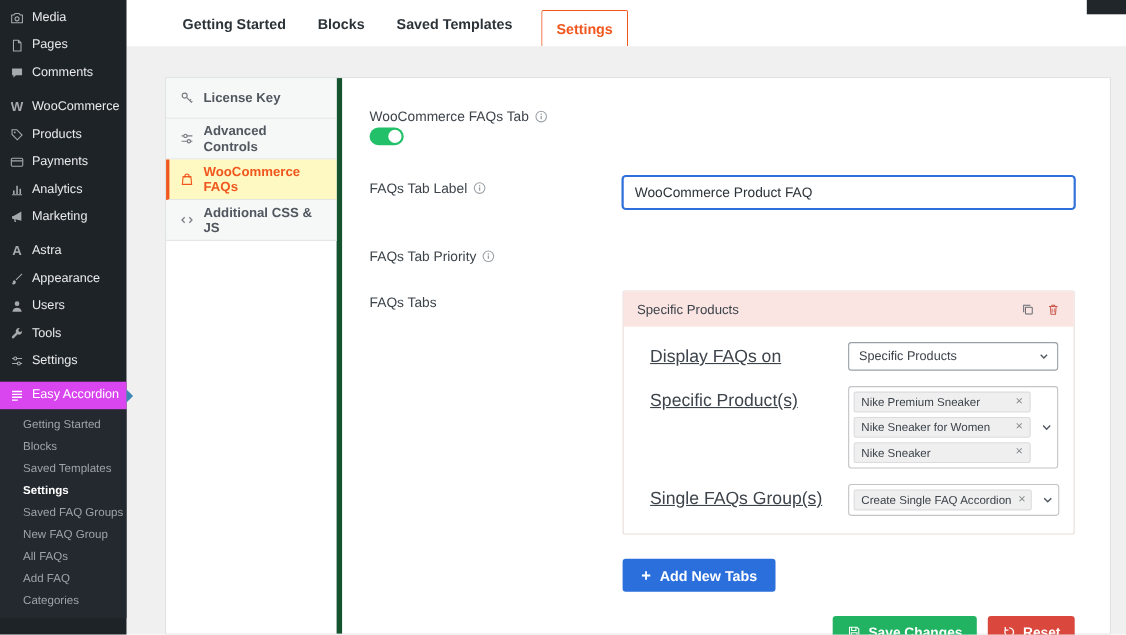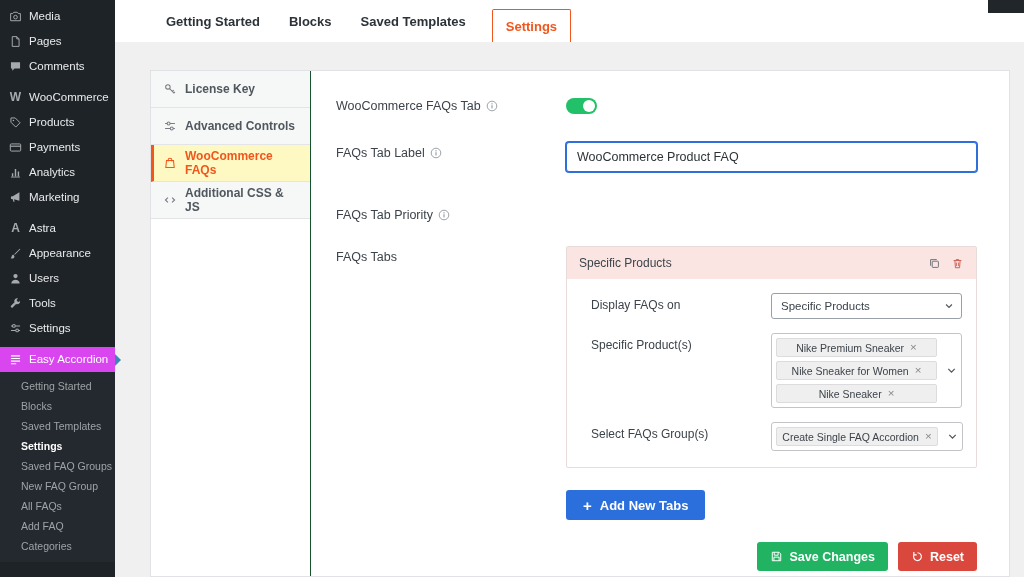--- a/index.html
+++ b/index.html
@@ -26,31 +26,31 @@
   .corner-artifact { position:absolute; top:0; right:0; width:36px; height:13px; background:#21262b; z-index:5; }
 
   .topbar { height:42px; background:#fff; display:flex; align-items:stretch; padding-left:48px; gap:23px; flex-shrink:0; }
   .ttab { display:flex; align-items:center; font-size:13px; font-weight:bold; color:#2c3338; cursor:pointer; padding:0 3px; }
   .ttab.active { color:#f0561d; border:1px solid #f0561d; border-bottom:none; border-radius:2px 2px 0 0; margin-top:9px; padding:0 13px; background:#fff; }
 
   .wrap { flex:1; background:#f0f0f1; padding:28px 14px 0 35px; overflow:hidden; }
   .panel { background:#fff; border:1px solid #e0e2e5; height:100%; display:flex; }
 
   
-  .itabs { width:160px; flex-shrink:0; border-right:1px solid #14532d; }
+  .itabs { width:160px; flex-shrink:0; border-right:5px solid #14532d; }
   .itab { display:flex; align-items:center; gap:8px; height:37px; padding:0 12px; background:#f6f7f7; border-bottom:1px solid #e3e4e6; font-size:12px; font-weight:bold; color:#50575e; cursor:pointer; }
   .itab .nicon { color:#787c82; display:flex; }
   .itab .nicon svg { width:14px; height:14px; }
   .itab.active { background:#fef9c3; color:#f0561d; border-left:3px solid #f0561d; padding-left:9px; }
   .itab.active .nicon { color:#f0561d; }
 
   
   .form { flex:1; min-width:0; padding:24px 32px 0 25px; display:flex; flex-direction:column; }
   .frow { display:flex; align-items:flex-start; }
-  .r1 { margin-bottom:28px; } .r2 { margin-bottom:32px; } .r3 { margin-bottom:24px;align-items:center; } .r4 { margin-bottom:22px; }
+  .r1 { margin-bottom:28px;flex-direction:column; } .r2 { margin-bottom:32px; } .r3 { margin-bottom:24px;align-items:center; } .r4 { margin-bottom:22px; }
   .flabel { width:230px; flex-shrink:0; font-size:12.5px; color:#3c434a; display:flex; align-items:center; gap:5px; padding-top:4px; }
   .info { color:#9aa0a6; display:flex; cursor:pointer; }
   .info svg { width:12px; height:12px; }
   .fctrl { flex:1; min-width:0; }
 
   .toggle { width:31px; height:16px; border-radius:9px; background:#22c068; position:relative; cursor:pointer; margin-top:3px; }
   .toggle::after { content:""; position:absolute; top:2px; right:2px; width:12px; height:12px; border-radius:50%; background:#fff; }
 
   .tinput { width:100%; height:30px; border:1px solid #8c8f94; border-radius:3px; padding:0 10px; font-size:12.5px; color:#2c3338; background:#fff; font-family:inherit; outline:none; }
   .tinput.focused { border-color:#2e6fdb; box-shadow:0 0 0 1px #2e6fdb; }
@@ -59,27 +59,27 @@
   .card { border:1px solid #e8dcda; border-radius:2px; background:#fff; }
   .card-h { background:#fbe5e3; padding:9px 12px; display:flex; align-items:center; justify-content:space-between; cursor:pointer; }
   .card-t { font-size:12px; color:#3c434a; font-weight:500; }
   .card-icons { display:flex; gap:10px; align-items:center; }
   .cicon { color:#646970; cursor:pointer; display:flex; }
   .cicon svg { width:13px; height:13px; }
   .cicon.danger { color:#c9574a; }
   .card-b { padding:14px 14px 16px 24px; }
   .crow { display:flex; align-items:flex-start; margin-bottom:14px; }
   .crow.last { margin-bottom:0; }
-  .clabel { width:180px; flex-shrink:0; font-size:12px; color:#3c434a; padding-top:5px; }
+  .clabel { width:180px; flex-shrink:0; font-size:16px; color:#3c434a; padding-top:5px;text-decoration:underline; }
   .select { width:192px; height:26px; border:1px solid #99a0a7; border-radius:3px; background:#fff; display:flex; align-items:center; justify-content:space-between; padding:0 7px 0 9px; font-size:11.5px; color:#3c434a; cursor:pointer; }
   .chev { color:#50575e; display:flex; }
   .chev svg { width:10px; height:10px; }
   .mselect { width:192px; border:1px solid #c3c4c7; border-radius:3px; background:#fff; display:flex; align-items:center; }
   .chips { flex:1; padding:4px; display:flex; flex-direction:column; gap:4px; min-width:0; }
-  .chip { background:#efefef; border:1px solid #dcdcde; border-radius:2px; font-size:10.5px; color:#3c434a; padding:0 6px; height:19px; display:flex; align-items:center; justify-content:center; white-space:nowrap; overflow:hidden; }
+  .chip { background:#efefef; border:1px solid #dcdcde; border-radius:2px; font-size:10.5px; color:#3c434a; padding:0 6px; height:19px; display:flex; align-items:center; justify-content:space-between; white-space:nowrap; overflow:hidden; }
   .chip .x { color:#85888b; font-size:11.5px; margin-left:6px; cursor:pointer; line-height:1; }
   .caret { width:20px; align-self:stretch; display:flex; align-items:center; justify-content:center; color:#50575e; cursor:pointer; }
   .caret svg { width:11px; height:11px; }
 
   .addbtn { display:inline-flex; align-items:center; gap:8px; background:#2a6fdb; color:#fff; border:none; border-radius:3px; font-size:13px; font-weight:bold; font-family:inherit; padding:0 17px; height:30px; cursor:pointer; }
   .addbtn .plus { font-size:15px; font-weight:bold; line-height:1; }
 
   .footer { display:flex; justify-content:flex-end; gap:10px; margin-top:22px; padding-bottom:8px; }
   .btn { display:inline-flex; align-items:center; gap:6px; border:none; border-radius:3px; color:#fff; font-size:12.5px; font-weight:bold; font-family:inherit; height:29px; padding:0 13px; cursor:pointer; }
   .btn .bicon svg { width:13px; height:13px; }
@@ -390,21 +390,21 @@
                     </div>
                     <span class="caret">
                         <svg viewBox="0 0 12 12">
                           <path d="m2.5 4.2 3.5 3.6 3.5-3.6" fill="none" stroke="currentColor" stroke-width="1.4"></path>
                         </svg>
                       </span>
                   </div>
                 </div>
 
                 <div class="crow last">
-                  <div class="clabel">Select FAQs Group(s)</div>
+                  <div class="clabel">Single FAQs Group(s)</div>
                   <div class="mselect">
                     <div class="chips">
                       <span class="chip">
                         <span>Create Single FAQ Accordion</span>
                         <span class="x">×</span>
                       </span>
                     </div>
                     <span class="caret">
                         <svg viewBox="0 0 12 12">
                           <path d="m2.5 4.2 3.5 3.6 3.5-3.6" fill="none" stroke="currentColor" stroke-width="1.4"></path>

